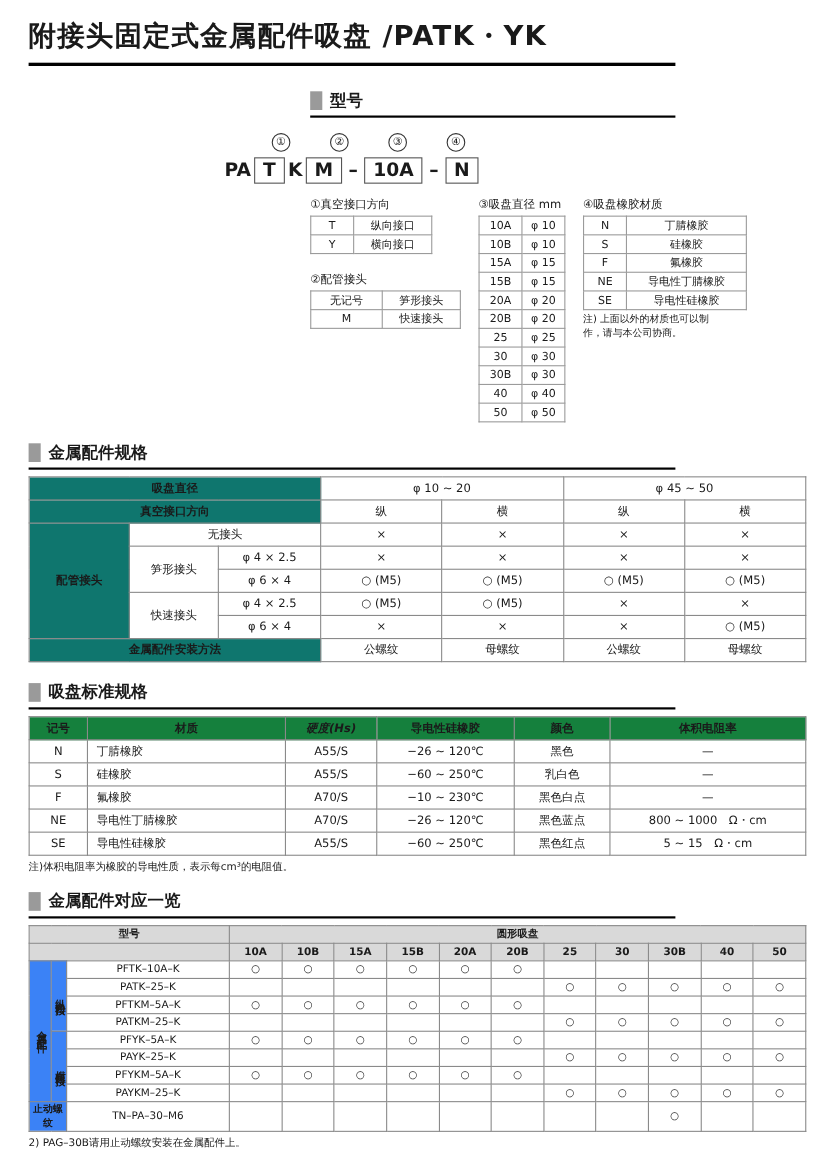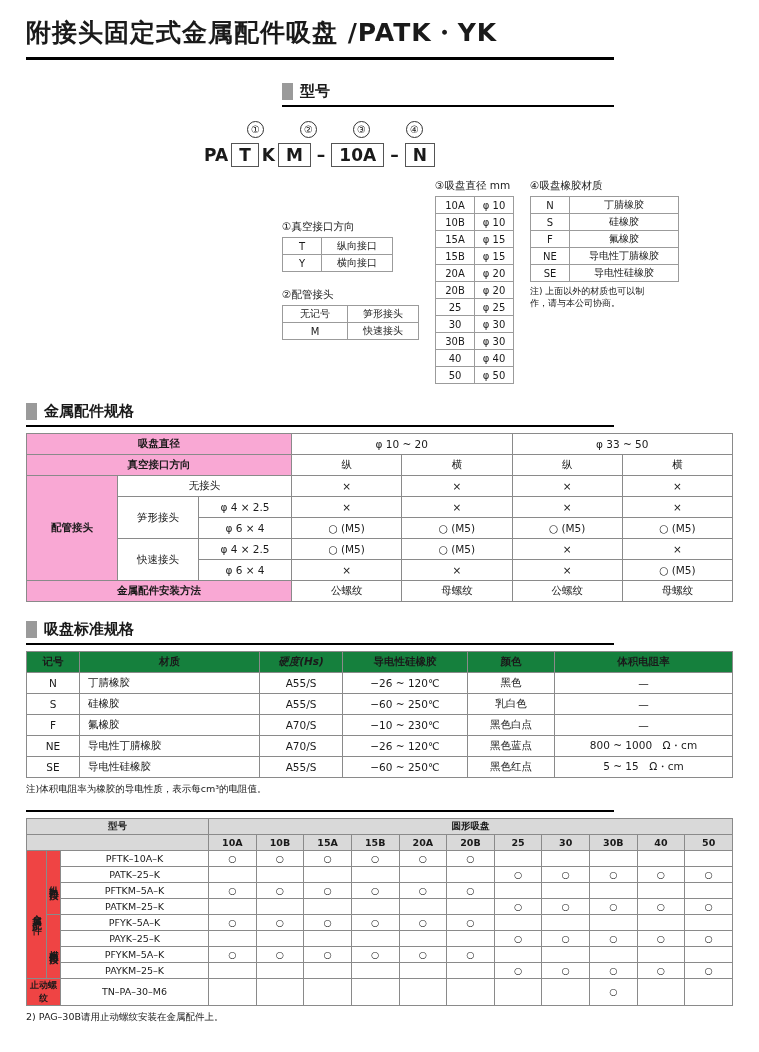--- a/index.html
+++ b/index.html
@@ -55,29 +55,29 @@
 
   .col2-block{margin-top:16px;}
   table.lg td.wide{min-width:52px;}
 
   
   table.dt{border-collapse:collapse;margin:6px 26px 0 26px;width:707px;}
   table.dt th,table.dt td{
     border:1px solid #8a8a8a;font-size:10.5px;text-align:center;padding:2px 2px;height:16px;
   }
   table.dt th{background:#15803d;font-weight:bold;}
-  .lead-cell{background:#f9a8d4;font-weight:bold;margin-top:48px;}
+  .lead-cell{background:#0f766e;font-weight:bold;margin-top:48px;}
 
   .note{font-size:9.5px;margin:4px 26px 0 26px;line-height:1.45;}
 
   
   table.ct{border-collapse:collapse;margin:6px 26px 0 26px;width:707px;table-layout:fixed;}
   table.ct th,table.ct td{border:1px solid #8a8a8a;font-size:9.5px;text-align:center;height:15px;padding:0;}
   table.ct th{background:#d9d9d9;font-weight:bold;}
-  .v-lbl{background:#ef4444;font-weight:bold;font-size:9.5px;width:14px;}
+  .v-lbl{background:#3b82f6;font-weight:bold;font-size:9.5px;width:14px;}
   .model-name{text-align:left;padding-left:5px;font-size:9.5px;}
 </style>
 </head>
 <body>
 
 <div class="page">
 
   <div class="page-title">附接头固定式金属配件吸盘 /PATK・YK</div>
   <div class="title-rule"></div>
 
@@ -101,21 +101,21 @@
       <span class="plain">K</span>
       <span class="box">M</span>
       <span class="dash">–</span>
       <span class="box">10A</span>
       <span class="dash">–</span>
       <span class="box">N</span>
     </div>
 
     <div class="legend-wrap">
 
-      <div class="legend-col" style="width:148px;margin-top:41px;">
+      <div class="legend-col" style="width:148px;">
         <div class="legend-title">①真空接口方向</div>
         <table class="lg">
           <tbody>
               <tr>
             <td class="lbl">T</td>
             <td class="val">纵向接口</td>
           </tr>
           <tr>
             <td class="lbl">Y</td>
             <td class="val">横向接口</td>
@@ -228,21 +228,21 @@
       <div class="bar"></div>
       <div class="txt">金属配件规格</div>
     </div>
     <div class="sec-rule"></div>
 
     <table class="dt">
       <tbody>
           <tr>
         <td class="lead-cell" colspan="3">吸盘直径</td>
         <td colspan="2">φ 10 ~ 20</td>
-        <td colspan="2">φ 33 ~ 50</td>
+        <td colspan="2">φ 45 ~ 50</td>
       </tr>
       <tr>
         <td class="lead-cell" colspan="3">真空接口方向</td>
         <td>纵</td>
         <td>横</td>
         <td>纵</td>
         <td>横</td>
       </tr>
       <tr>
         <td class="lead-cell" rowspan="5" style="width:86px;">配管接头</td>
@@ -349,20 +349,24 @@
         <td>−60 ~ 250℃</td>
         <td>黑色红点</td>
         <td>5 ~ 15　Ω・cm</td>
       </tr>
     </tbody>
       </table>
     <div class="note">注)体积电阻率为橡胶的导电性质，表示每cm³的电阻值。</div>
   </div>
 
   <div style="margin-top:14px;">
+    <div class="sec-head">
+      <div class="bar"></div>
+      <div class="txt">金属配件对应一览</div>
+    </div>
     <div class="sec-rule"></div>
 
     <table class="ct">
       <colgroup>
         <col style="width:20px">
           <col style="width:14px">
           <col style="width:148px">
         <col span="11">
       </colgroup>
       <tbody>

